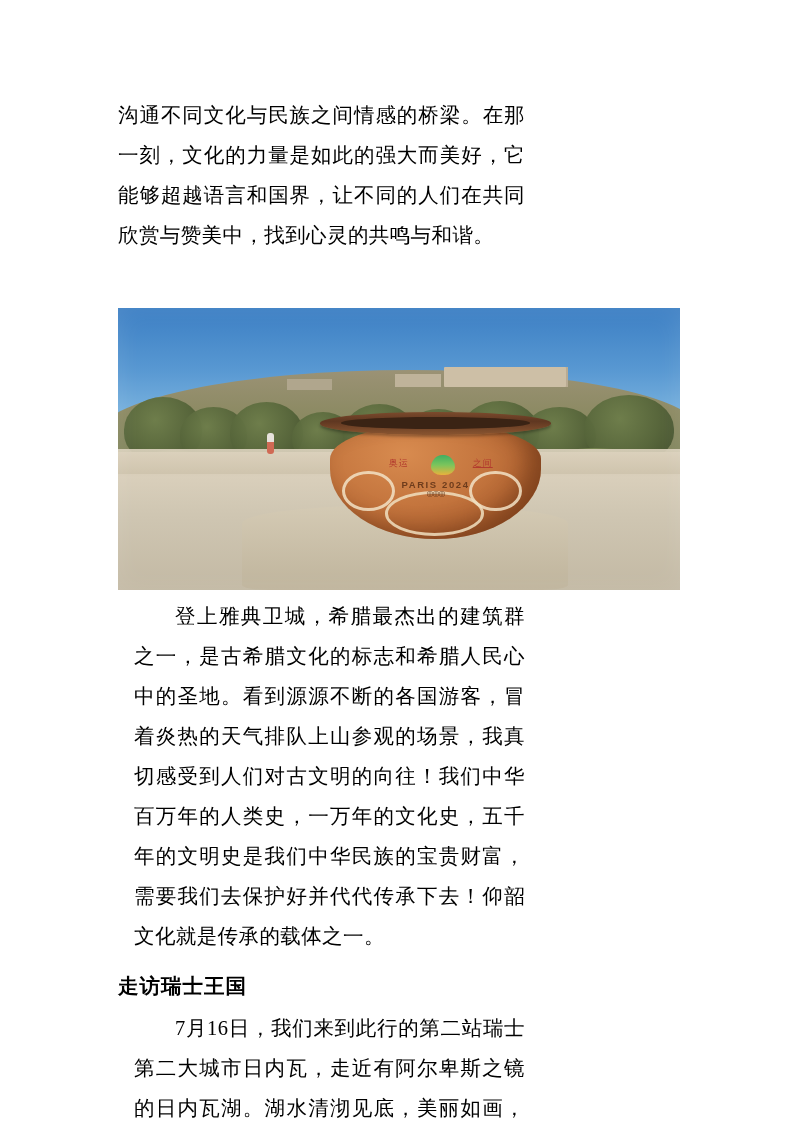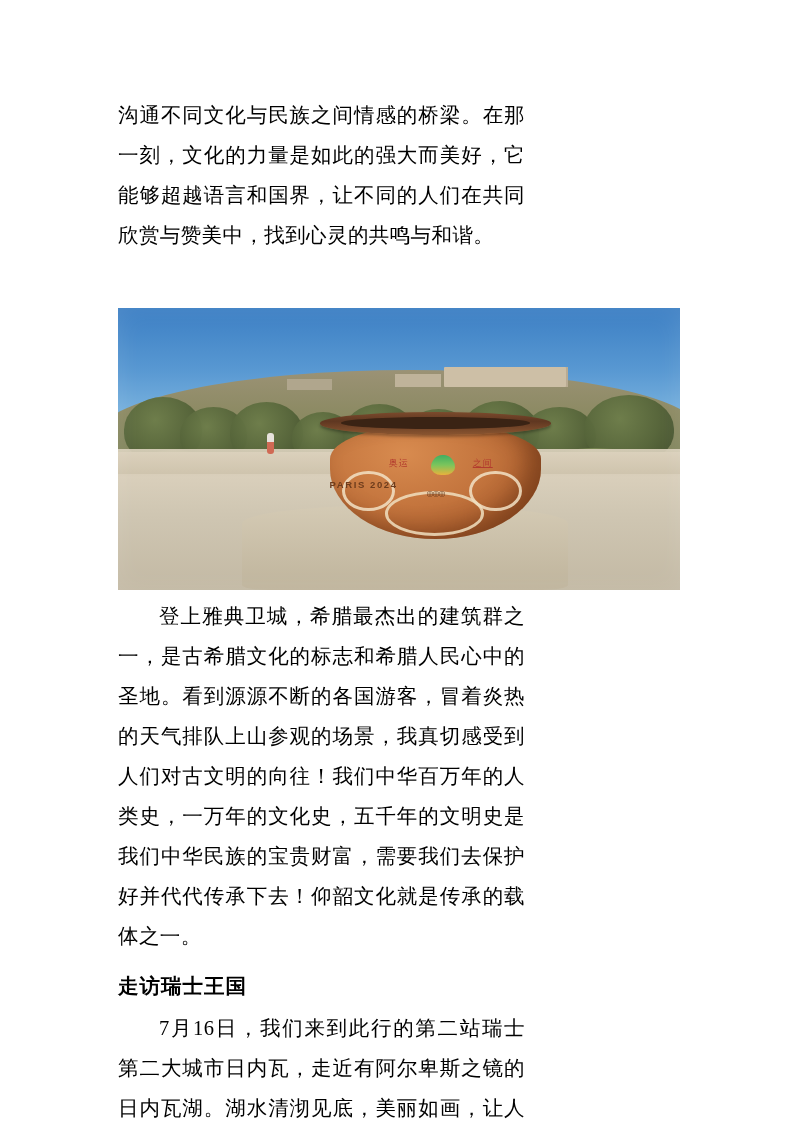--- a/index.html
+++ b/index.html
@@ -24,21 +24,21 @@
   }
   .para {
     font-size: 20.5px;
     line-height: 40px;
     text-align: justify;
     text-justify: inter-ideograph;
     letter-spacing: 0.4px;
     margin: 0 0 2px 0;
     word-break: break-all;
   }
-  .indent { text-indent: 2em; }
+  .indent { text-indent: 2em; margin-left: 16px; }
   .heading {
     font-size: 20.5px;
     line-height: 40px;
     font-weight: bold;
     text-align: left;
     margin: 10px 0 2px 0;
     letter-spacing: 1px;
   }
   .figure {
     margin: 8px 0 6px 0;
@@ -226,20 +226,21 @@
     letter-spacing: 1px;
     line-height: 10px;
   }
   .emblem-left { left: 28%; }
   .emblem-right { right: 23%; text-decoration: underline; }
   .paris-text {
     position: absolute;
     left: 0;
     right: 0;
     top: 47%;
+    text-align: center;
     font-family: "Liberation Sans", sans-serif;
     font-size: 9.5px;
     font-weight: bold;
     letter-spacing: 1.6px;
     color: #6e3c1c;
   }
   .rings {
     position: absolute;
     left: 0; right: 0;
     top: 56%;

